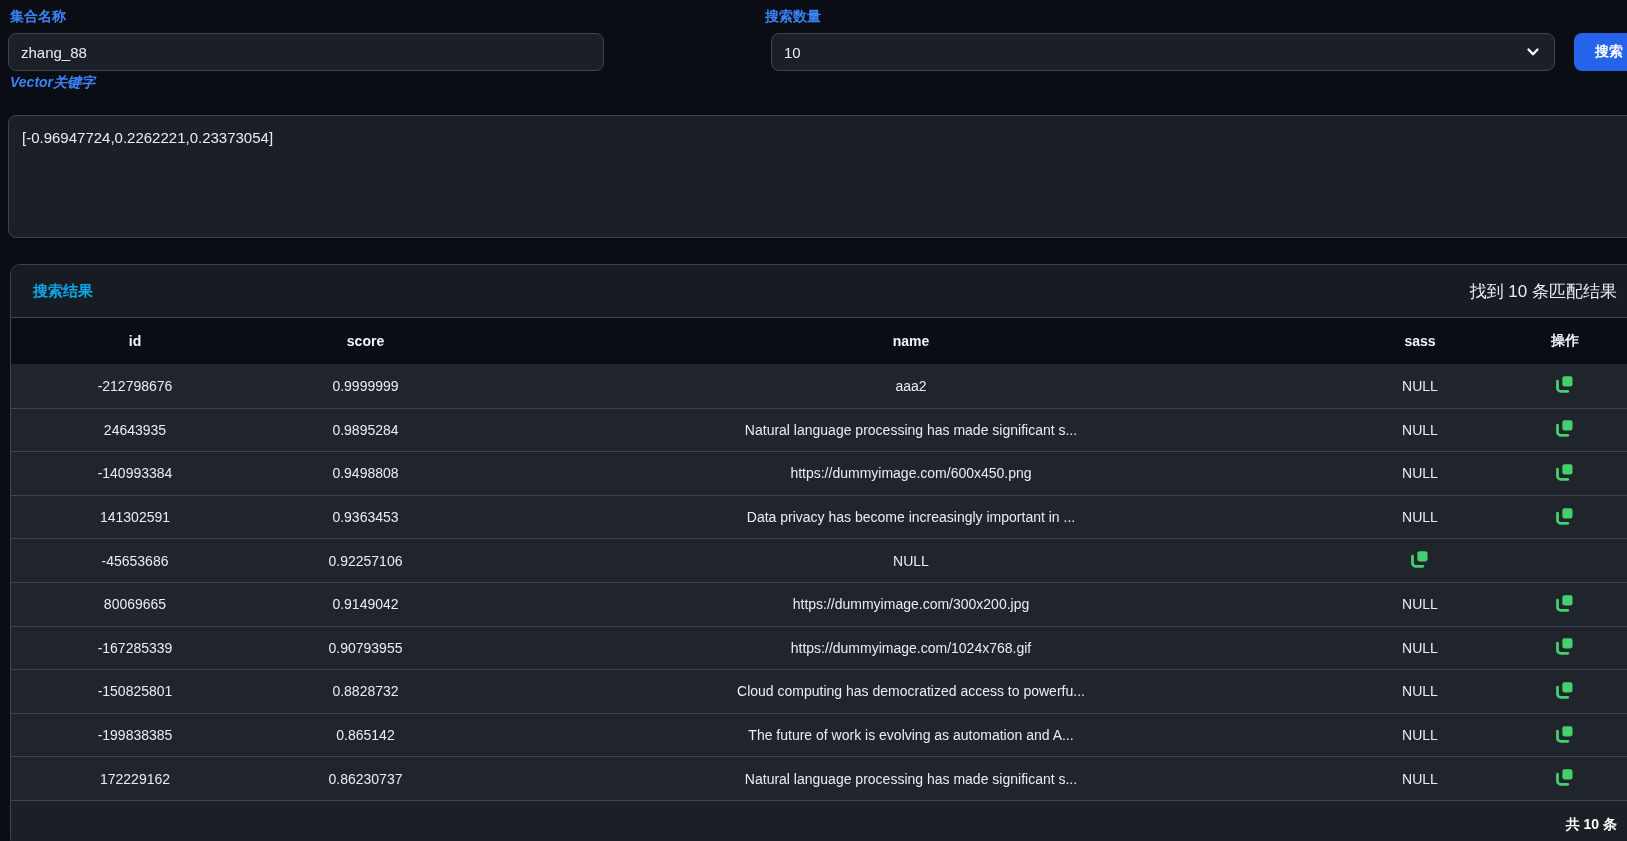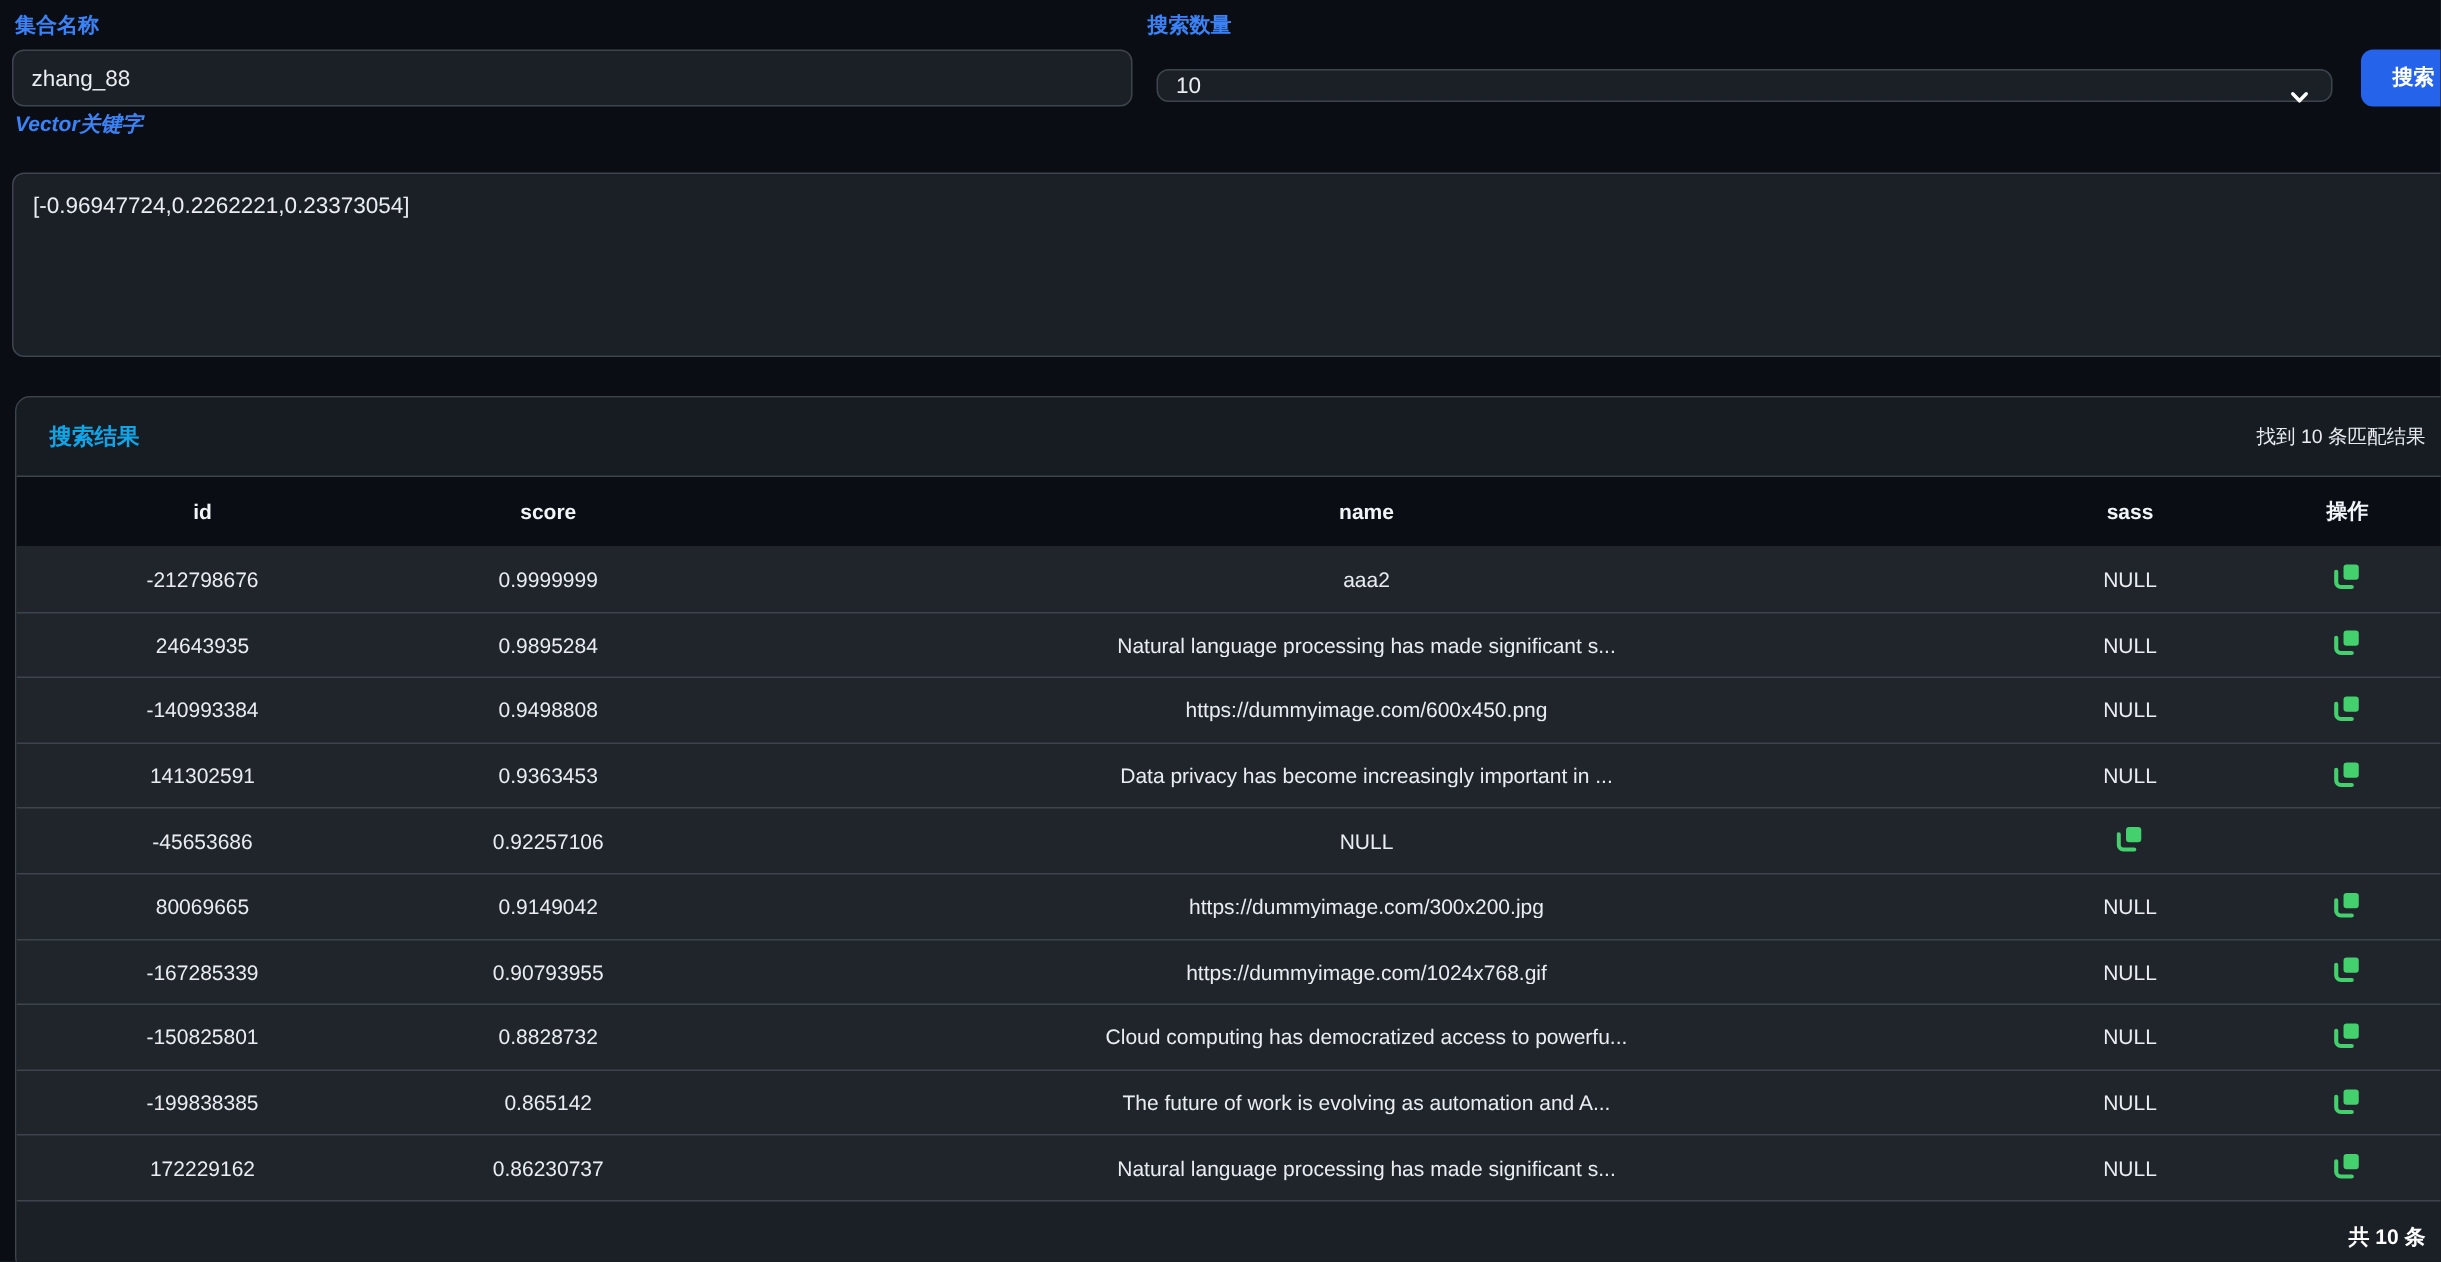--- a/index.html
+++ b/index.html
@@ -26,24 +26,24 @@
     background: #1b2027;
     border: 1px solid #3d444d;
     border-radius: 8px;
     color: #e9edf2;
     font-family: "Liberation Sans", sans-serif;
     font-size: 15px;
     box-sizing: border-box;
     outline: none;
   }
   .text-input {
-    left: 8px; top: 33px; width: 747px; height: 38px;
+    left: 8px; top: 33px; width: 596px; height: 38px;
     padding: 0 12px;
   }
-  .select-wrap { position: absolute; left: 771px; top: 33px; width: 784px; height: 22px; margin-top: 13px; }
+  .select-wrap { position: absolute; left: 771px; top: 33px; width: 784px; height: 38px; }
   .count-select {
     position: absolute; left: 0; top: 0; width: 100%; height: 100%;
     padding: 0 34px 0 12px;
     -webkit-appearance: none; appearance: none;
     cursor: pointer;
   }
   .select-chevron {
     position: absolute; right: 14px; top: 11px;
     pointer-events: none;
   }
@@ -72,21 +72,21 @@
   }
   .panel-header {
     height: 53px;
     background: #171c23;
     border-bottom: 1px solid #3d444d;
     display: flex; align-items: center; justify-content: space-between;
     padding: 0 22px;
     box-sizing: border-box;
   }
   .panel-title { font-size: 15px; font-weight: 700; color: #0ea5e9; }
-  .panel-summary { font-size: 13px; color: #e9edf2; }
+  .panel-summary { font-size: 17px; color: #e9edf2; }
 
   .thead-row, .trow {
     display: grid;
     grid-template-columns: 236px 225px 866px 152px 1fr;
     align-items: center;
     padding-left: 11px;
     box-sizing: border-box;
   }
   .thead-row {
     height: 46px;

